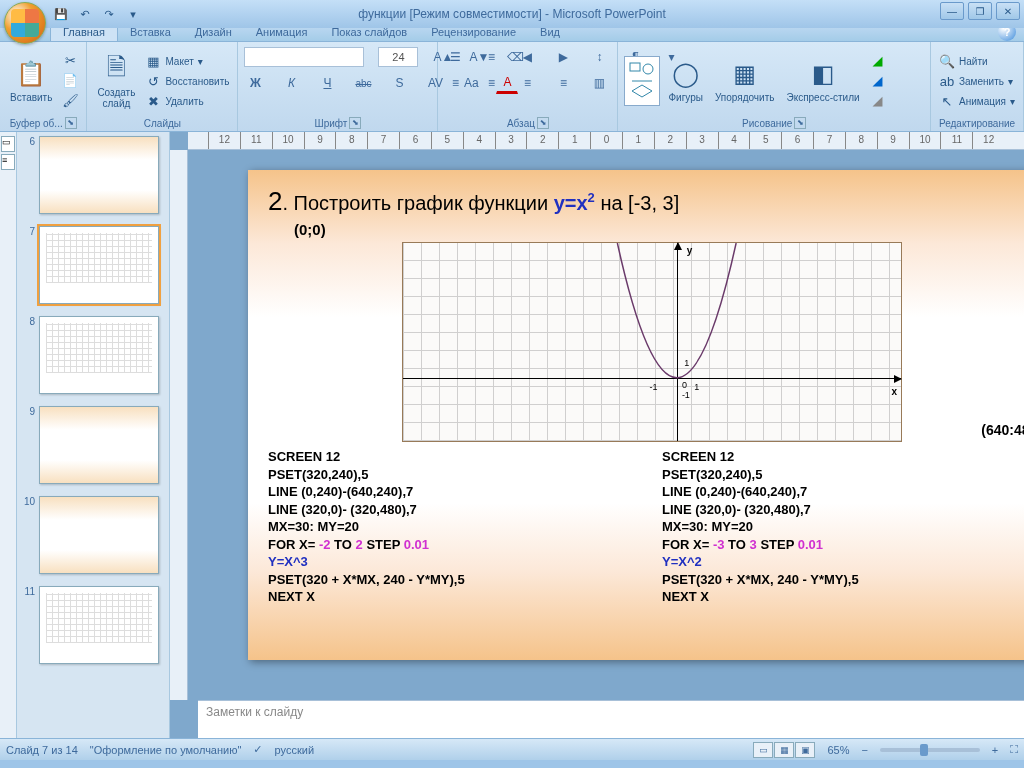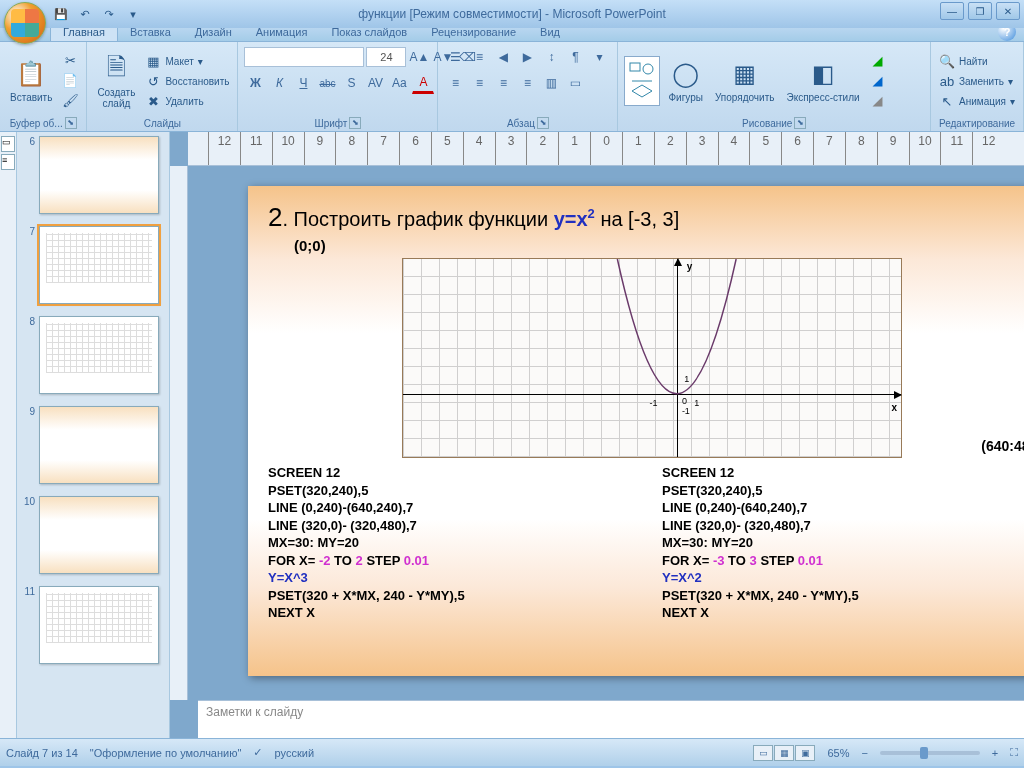--- a/index.html
+++ b/index.html
@@ -26,40 +26,40 @@
 .ribbon { height:90px; background:linear-gradient(#d6e8f7,#c0d8ee); border-bottom:1px solid #8ab4d8; display:flex; }
 .group { border-right:1px solid #a8c8e0; padding:4px 6px 2px; display:flex; flex-direction:column; }
 .group-body { flex:1; display:flex; align-items:center; gap:4px; }
 .group-label { font-size:10px; color:#3e6a9c; text-align:center; padding-top:2px; display:flex; justify-content:center; align-items:center; gap:2px; }
 .group-label .launcher { width:12px; height:12px; border:1px solid #8ab; font-size:8px; line-height:10px; }
 .big-btn { display:flex; flex-direction:column; align-items:center; gap:2px; padding:2px 4px; font-size:10px; color:#2a5a8a; text-align:center; min-width:40px; }
 .big-btn .icon { width:32px; height:32px; display:flex; align-items:center; justify-content:center; font-size:24px; }
 .small-col { display:flex; flex-direction:column; gap:2px; }
 .small-btn { display:flex; align-items:center; gap:4px; font-size:10px; color:#2a5a8a; padding:1px 2px; }
 .small-btn .icon { width:16px; height:16px; display:flex; align-items:center; justify-content:center; font-size:13px; }
-.font-row { display:flex; gap:2px; align-items:center; }
+.font-row { display:flex; gap:14px; align-items:center; }
 .font-select { width:120px; height:20px; border:1px solid #a8c0d8; background:#fff; font-size:11px; padding:0 4px; }
 .size-select { width:40px; height:20px; border:1px solid #a8c0d8; background:#fff; font-size:11px; text-align:center; }
 .fmt-btn { width:22px; height:22px; border:1px solid transparent; display:flex; align-items:center; justify-content:center; font-size:12px; color:#3e6a9c; }
 .shapes-gallery { width:36px; height:50px; border:1px solid #8ac; background:#fff; display:flex; flex-direction:column; align-items:center; justify-content:center; gap:4px; }
 
 
 .body { display:flex; height:606px; }
 .outline-bar { width:17px; background:#e8f0f8; border-right:1px solid #a8c8e0; display:flex; flex-direction:column; align-items:center; padding-top:4px; gap:2px; }
 .outline-tab { width:14px; height:16px; border:1px solid #8ab; background:#fff; font-size:9px; }
 .thumb-pane { width:153px; background:#d6e5f2; border-right:1px solid #a8c8e0; overflow:hidden; padding:4px; }
 .thumb { margin-bottom:12px; display:flex; gap:4px; }
 .thumb-num { font-size:10px; color:#3e6a9c; width:14px; text-align:right; }
 .thumb-slide { width:120px; height:78px; background:linear-gradient(#f8e0c0,#fff 30%,#fff 70%,#f8e0c0); border:1px solid #8ab; box-shadow:1px 1px 2px rgba(0,0,0,.2); font-size:4px; padding:2px; color:#333; overflow:hidden; }
 .thumb.active .thumb-slide { outline:2px solid #f0a040; }
 .thumb-slide.grid { background:#fff; position:relative; }
 .thumb-grid { position:absolute; inset:6px 6px 20px 6px; background:repeating-linear-gradient(0deg,#ddd 0 1px,transparent 1px 6px),repeating-linear-gradient(90deg,#ddd 0 1px,transparent 1px 6px),#fff; }
 
 .edit-area { flex:1; background:#7fa8cc; display:flex; flex-direction:column; overflow:hidden; }
-.ruler-h { height:34px; background:#e8f0f8; border-bottom:1px solid #a8c0d8; margin-left:18px; font-size:12px; color:#666; position:relative; overflow:hidden; }
+.ruler-h { height:18px; background:#e8f0f8; border-bottom:1px solid #a8c0d8; margin-left:18px; font-size:10px; color:#666; position:relative; overflow:hidden; }
 .ruler-h-inner { position:absolute; left:20px; right:20px; top:0; bottom:0; display:flex; }
 .ruler-tick { flex:1; border-left:1px solid #888; text-align:center; padding-top:2px; position:relative; }
 .edit-row { flex:1; display:flex; overflow:hidden; }
 .ruler-v { width:18px; background:#e8f0f8; border-right:1px solid #a8c0d8; font-size:8px; color:#666; }
 .slide-wrap { flex:1; position:relative; overflow:auto; padding:20px 60px; }
 .slide { width:808px; height:490px; background:linear-gradient(#f5c38a,#fce8d8 15%,#fff 30%,#fff 68%,#fce8d8 82%,#f5c38a); box-shadow:2px 2px 8px rgba(0,0,0,.4); padding:16px 20px; position:relative; }
 .slide-title { font-size:20px; color:#000; }
 .slide-title .num { font-size:26px; }
 .slide-title .fx { color:#2030c0; font-weight:bold; }
 .slide-title .sup { font-size:13px; vertical-align:super; }
@@ -75,21 +75,21 @@
 .parabola { position:absolute; left:0; top:0; width:100%; height:100%; }
 .code-cols { display:flex; gap:20px; margin-top:6px; font-family:Arial,sans-serif; font-size:13px; font-weight:bold; line-height:1.35; }
 .code-col { flex:1; }
 .code-col .mag { color:#d030d0; }
 .code-col .blue { color:#2030c0; }
 .coord640 { position:absolute; right:14px; top:252px; font-weight:bold; font-size:14px; }
 
 .notes-pane { height:38px; background:#fff; border-top:1px solid #a8c0d8; padding:4px 8px; color:#888; font-size:12px;margin-left:28px; }
 
 
-.statusbar { height:28px; background:linear-gradient(#d6e8f7,#b0d0ea); border-top:1px solid #8ab4d8; display:flex; align-items:center; padding:10px 6px; font-size:11px; color:#3e6a9c; gap:12px; }
+.statusbar { height:22px; background:linear-gradient(#d6e8f7,#b0d0ea); border-top:1px solid #8ab4d8; display:flex; align-items:center; padding:10px 6px; font-size:11px; color:#3e6a9c; gap:12px; }
 .statusbar .spacer { flex:1; }
 .view-btns { display:flex; gap:1px; }
 .view-btn { width:20px; height:16px; border:1px solid #8ab; background:#e8f0f8; font-size:9px; display:flex; align-items:center; justify-content:center; }
 .zoom-slider { width:100px; height:4px; background:#a8c0d8; position:relative; border-radius:2px; }
 .zoom-thumb { position:absolute; left:40%; top:-4px; width:8px; height:12px; background:#6a9acb; border-radius:2px; }
 </style>
 </head>
 <body>
 
 <div class="titlebar">

